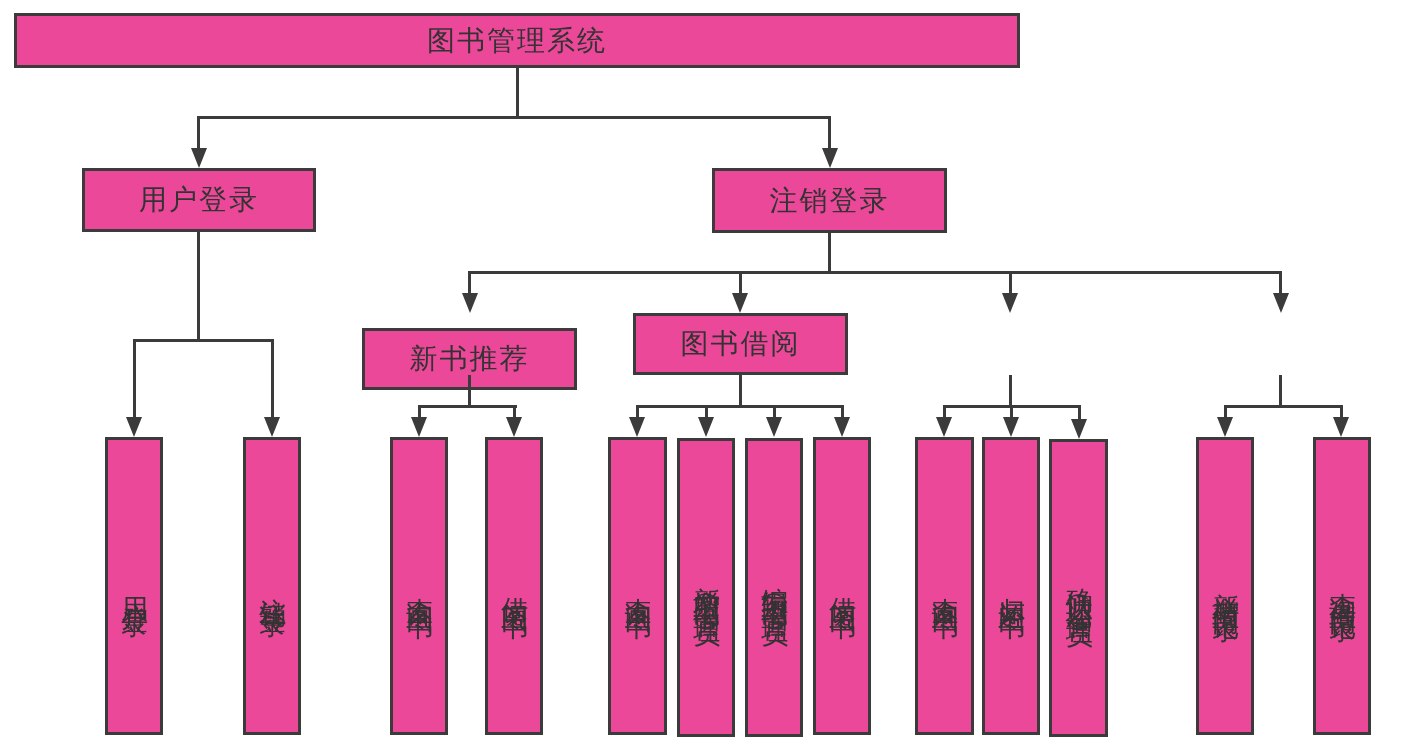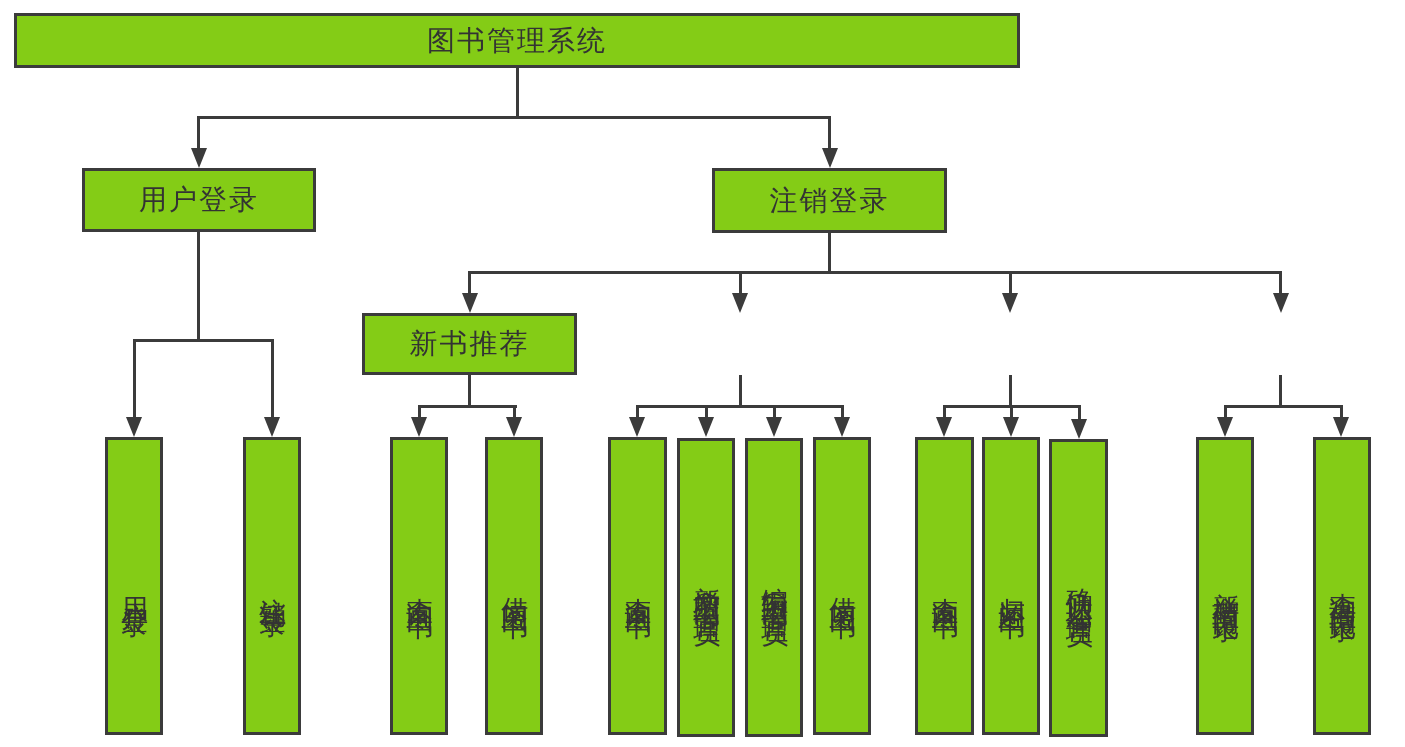--- a/index.html
+++ b/index.html
@@ -8,21 +8,21 @@
     position: relative;
     width: 1405px;
     height: 747px;
     background: #ffffff;
     overflow: hidden;
   }
   .box {
     position: absolute;
     box-sizing: border-box;
     border: 3px solid #3b3b3b;
-    background: #84cc16;
+    background: #ec4899;
     display: flex;
     align-items: center;
     justify-content: center;
     color: #333333;
   }
   .hlabel {
     font-size: 28px;
     letter-spacing: 2px;
     white-space: nowrap;
   }
@@ -65,22 +65,25 @@
     <span class="hlabel">图书管理系统</span>
   </div>
 
   <div class="box" style="left:82px; top:168px; width:234px; height:64px;">
     <span class="hlabel">用户登录</span>
   </div>
   <div class="box" style="left:712px; top:168px; width:235px; height:65px;">
     <span class="hlabel">注销登录</span>
   </div>
 
-  <div class="box" style="left:362px; top:313px; width:215px; height:62px;">
+  <div class="box" style="left:362px; top:328px; width:215px; height:62px;">
     <span class="hlabel">新书推荐</span>
+  </div>
+  <div class="box" style="left:633px; top:313px; width:215px; height:62px;">
+    <span class="hlabel">图书借阅</span>
   </div>
 
   <div class="box vbox" style="left:105px; top:437px; width:58px; height:298px;">
     <span class="vlabel">用户登录</span>
   </div>
   <div class="box vbox" style="left:243px; top:437px; width:58px; height:298px;">
     <span class="vlabel">注销登录</span>
   </div>
 
   <div class="box vbox" style="left:390px; top:437px; width:58px; height:298px;">

